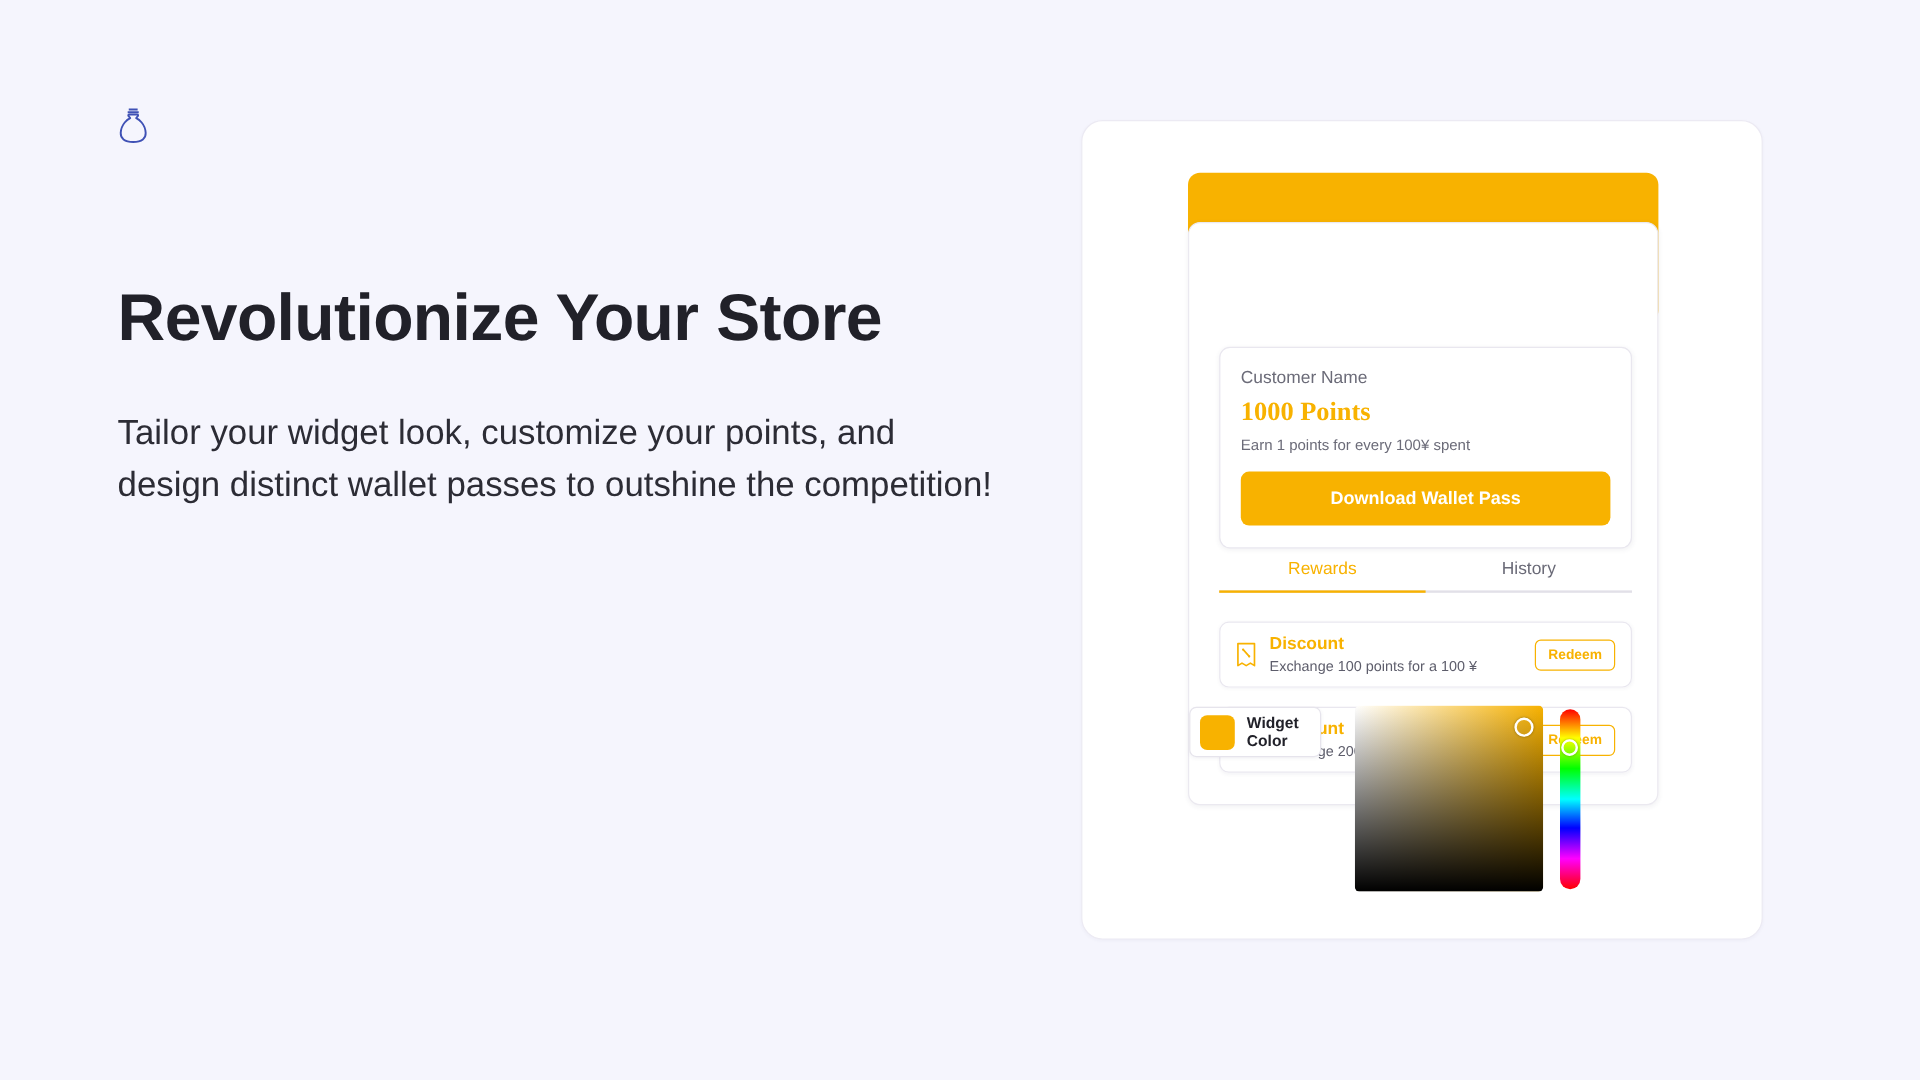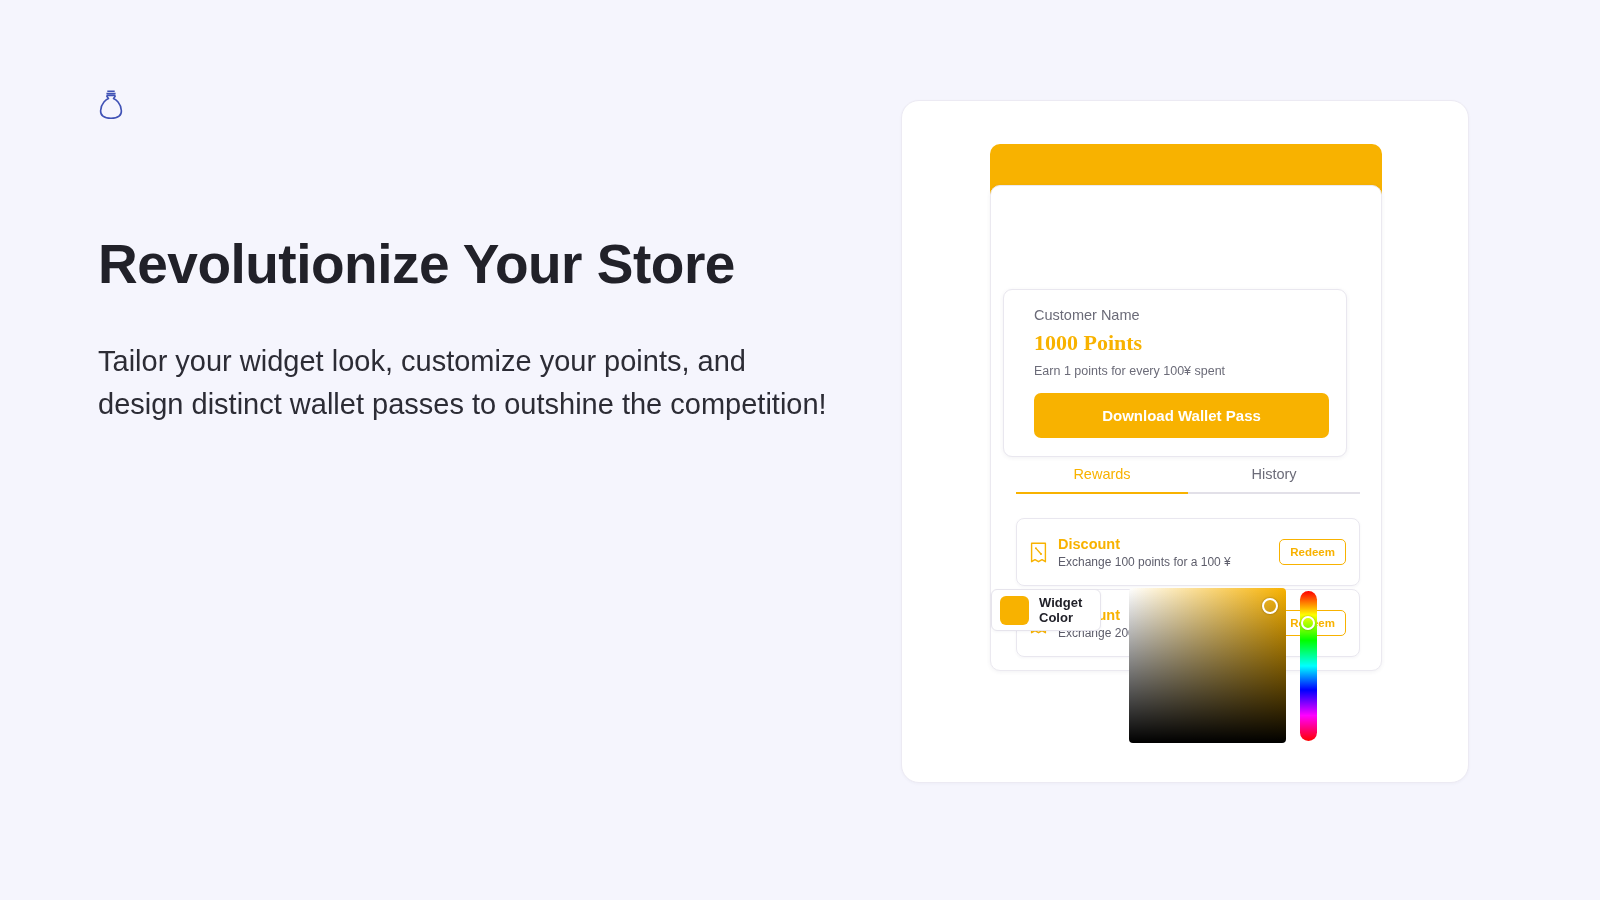--- a/index.html
+++ b/index.html
@@ -73,27 +73,27 @@
     left: 88px; top: 84px;
     width: 392px; height: 486px;
     background: #ffffff;
     border: 1px solid #ebe9f0;
     border-radius: 10px;
     box-shadow: 0 1px 4px rgba(60,60,90,0.07);
   }
 
   .pass-card {
     position: absolute;
-    left: 12px; top: 103px;
+    left: 25px; top: 103px;
     width: 344px;
     background: #ffffff;
     border: 1px solid #e9e7ef;
     border-radius: 9px;
     box-shadow: 0 1px 4px rgba(60,60,90,0.07);
-    padding: 17px 17px 18px 30px;
+    padding: 17px 17px 18px 17px;
   }
   .cust-name {
     font-size: 14.5px;
     color: #6b6b78;
     margin-bottom: 7px;
   }
   .points {
     font-size: 22px;
     font-weight: bold;
     color: #f8b200;
@@ -142,21 +142,21 @@
     position: absolute;
     left: 0; right: 0; bottom: -2px;
     height: 2px;
     background: #f8b200;
   }
 
   .reward-row {
     position: absolute;
     left: 25px;
     width: 344px;
-    height: 68px;
+    height: 55px;
     border: 1px solid #e9e7ef;
     border-radius: 8px;
     display: flex;
     align-items: center;
     padding: 0 13px;
     box-shadow: 0 1px 3px rgba(60,60,90,0.05);
   }
   .reward-row.r1 { top: 332px; }
   .reward-row.r2 { top: 403px; }
   .coupon-icon { width: 17px; height: 21px; flex: 0 0 auto; margin-right: 11px; }

